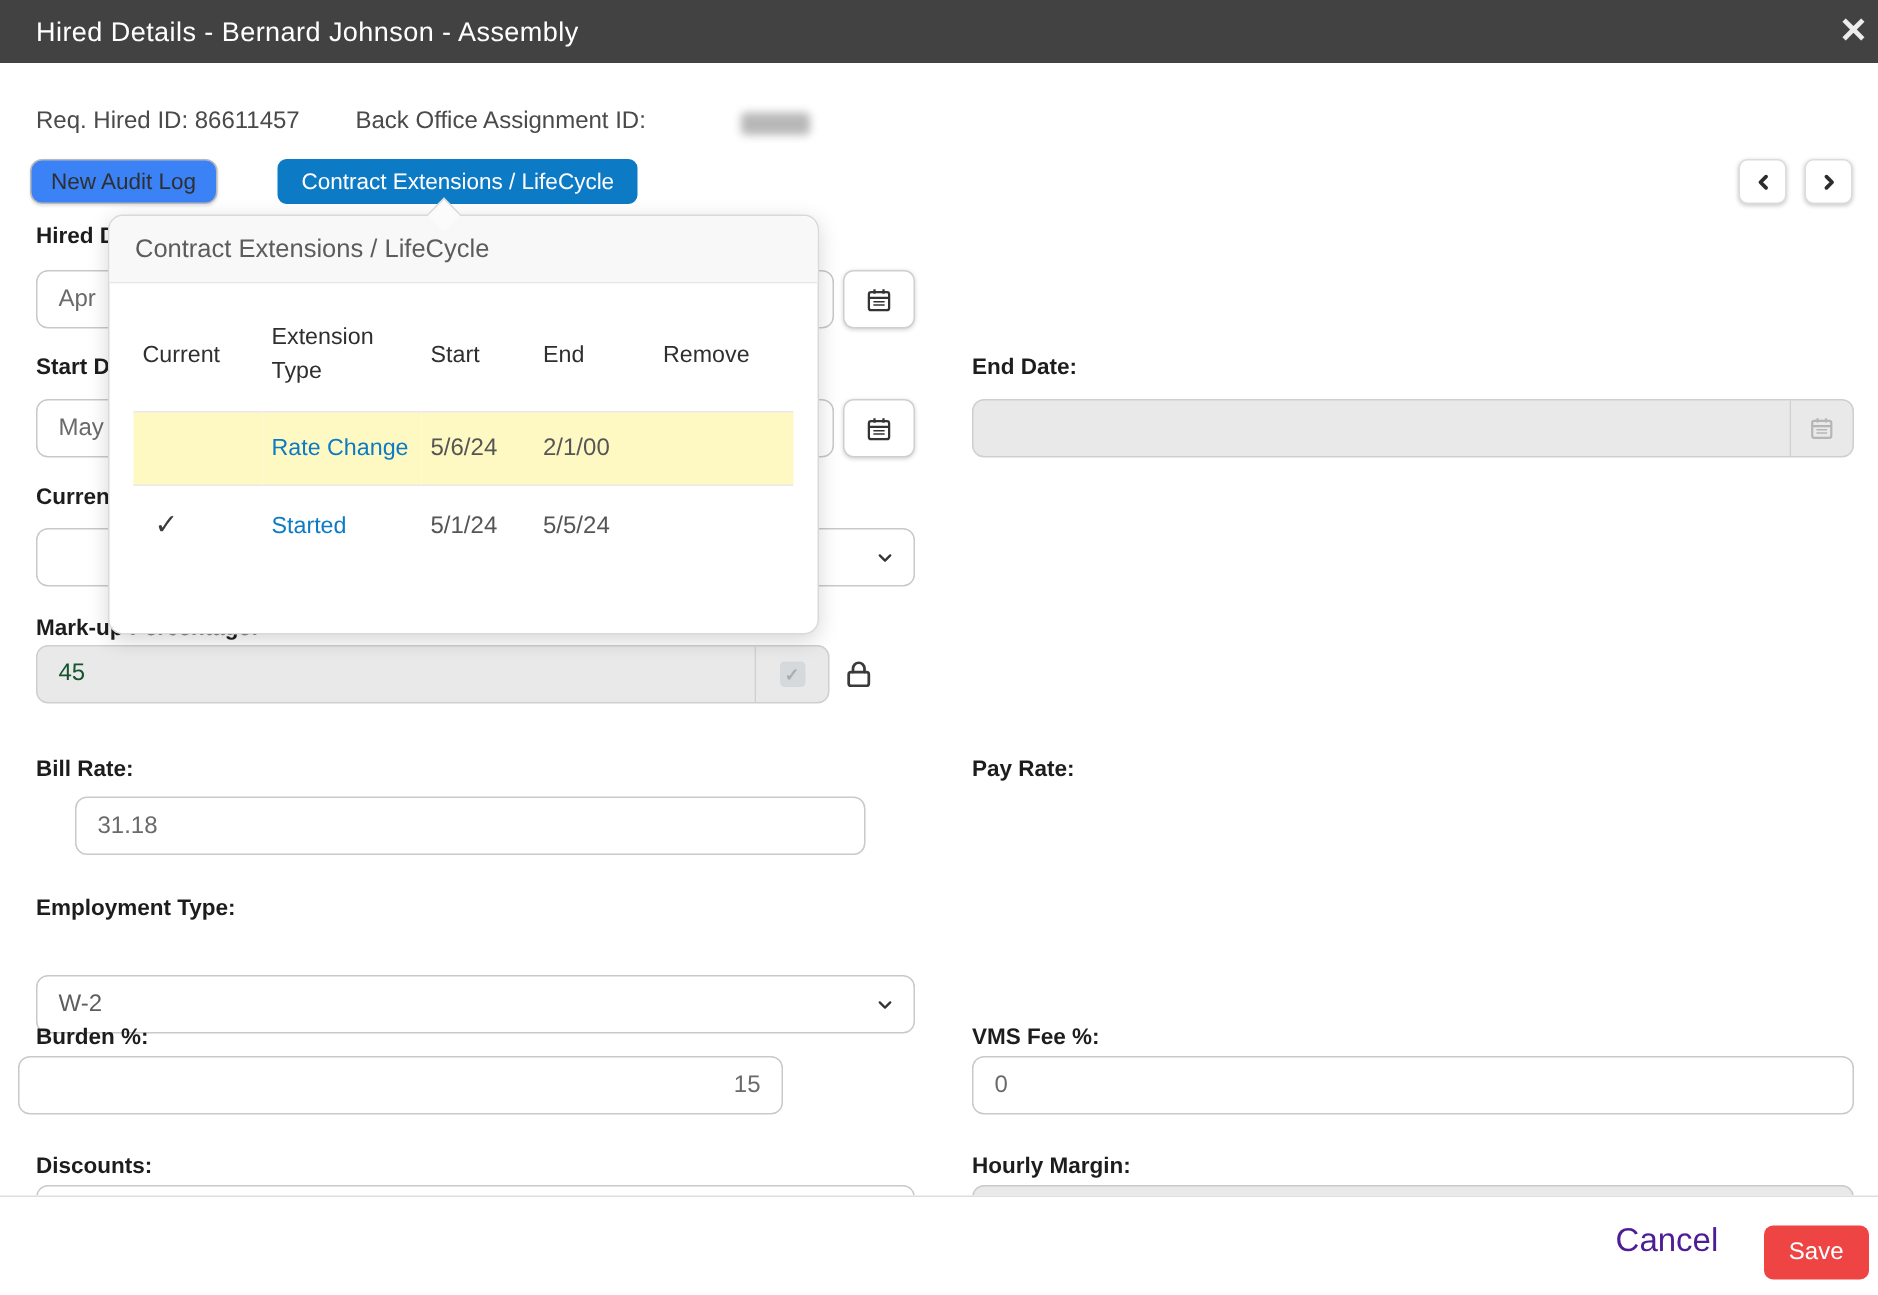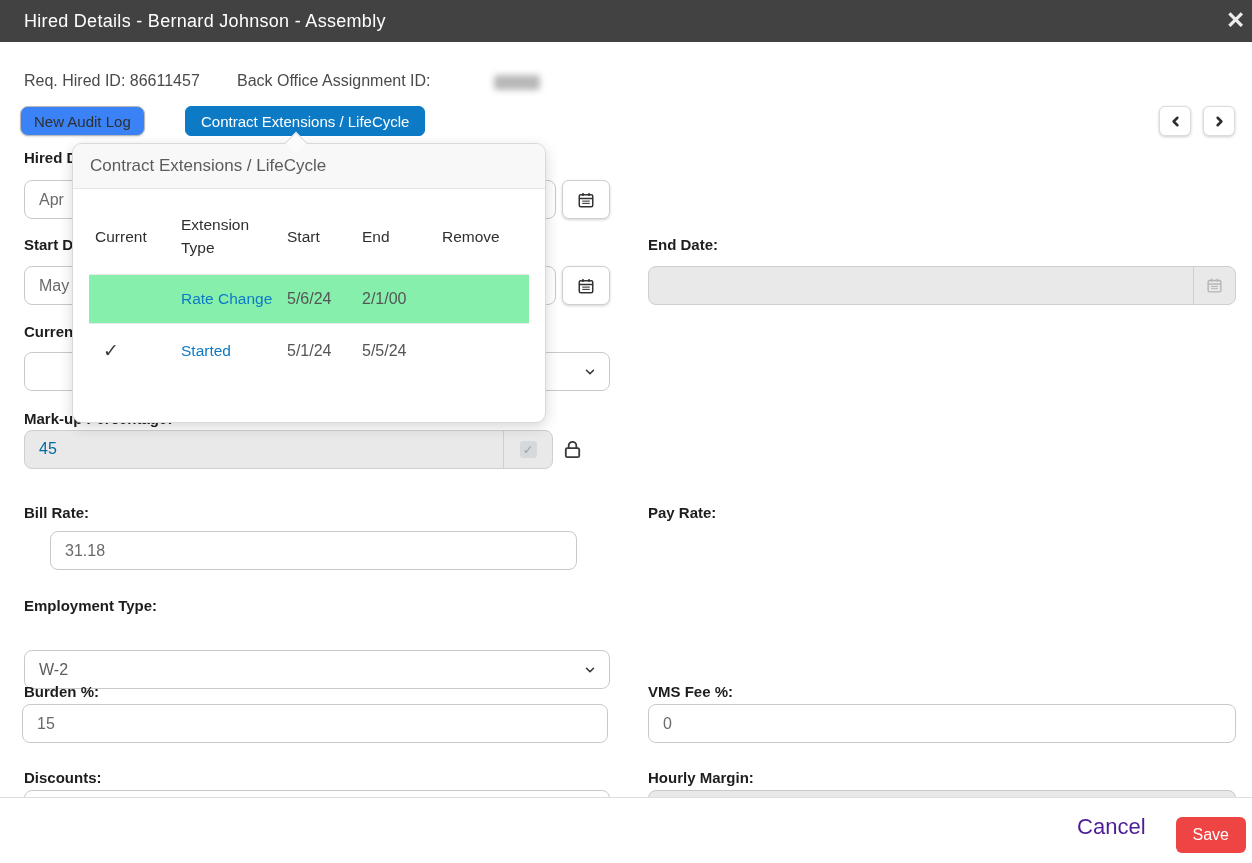--- a/index.html
+++ b/index.html
@@ -40,37 +40,37 @@
     display:flex; align-items:center; padding:0 14px; font-size:16px; color:#5d5d5d; cursor:pointer; }
   .select-box .chev { position:absolute; right:12px; top:12px; }
 
   
   .group-disabled { position:absolute; height:39px; background:#e9e9e9; border:1px solid #cfcfcf; border-radius:8px; }
   .group-disabled .seg { position:absolute; right:0; top:0; width:42px; height:37px; border-left:1px solid #cfcfcf;
     display:flex; align-items:center; justify-content:center; border-radius:0 7px 7px 0; }
 
   
   .markup-group { position:absolute; height:39px; background:#e9e9e9; border:1px solid #cfcfcf; border-radius:8px; }
-  .markup-group .val { position:absolute; left:14px; top:9px; font-size:16px; color:#0369a1; }
+  .markup-group .val { position:absolute; left:14px; top:9px; font-size:16px; color:#14532d; }
   .markup-group .cb-seg { position:absolute; right:0; top:0; width:49px; height:37px; border-left:1px solid #cfcfcf;
     display:flex; align-items:center; justify-content:center; border-radius:0 7px 7px 0; }
   .checkbox-dis { width:17px; height:17px; background:#d6d9dc; border-radius:3px; display:flex; align-items:center;
     justify-content:center; font-size:12px; color:#a9aeb3; font-weight:bold; }
 
   
   .popover { position:absolute; left:72px; top:101px; width:474px; height:280px; background:#fff;
     border:1px solid #d9d9d9; border-radius:10px; box-shadow:0 4px 14px rgba(0,0,0,.16); z-index:20; }
   .popover .arrow { position:absolute; top:-9px; left:215px; width:16px; height:16px; background:#fbfbfb;
     border-left:1px solid #d9d9d9; border-top:1px solid #d9d9d9; transform:rotate(45deg); }
   .popover-header { height:45px; background:#f8f8f8; border-bottom:1px solid #e6e6e6; border-radius:10px 10px 0 0;
     display:flex; align-items:center; padding:0 17px; font-size:17px; color:#5c5c5c; }
   .popover table { border-collapse:collapse; margin:10px 12px 0 16px; table-layout:fixed; width:440px; }
   .popover th { font-size:15.5px; color:#2f2f2f; font-weight:500; text-align:left; padding:14px 6px; line-height:1.5; }
   .popover td { font-size:16px; color:#555; text-align:left; padding:12px 6px; line-height:1.55; vertical-align:middle; }
-  .popover tr.striped { background:#86efac; border-top:1px solid #e9e9e9; border-bottom:1px solid #e9e9e9; }
+  .popover tr.striped { background:#fef9c3; border-top:1px solid #e9e9e9; border-bottom:1px solid #e9e9e9; }
   .popover a.type-link { color:#0d7ac5; text-decoration:none; font-size:15.5px; cursor:pointer; }
   .popover .check { font-size:19px; color:#3c3c3c; }
 
   
   .modal-footer { position:absolute; left:0; right:0; bottom:0; height:66px; border-top:1px solid #dedede;
     display:flex; align-items:center; justify-content:flex-end; gap:30px; padding:0 6px 0 0; background:#fff; }
   .cancel-link { color:#4c1d95; font-size:22px; cursor:pointer; margin-bottom:8px; }
   .save-btn { background:#ef4444; color:#fff; border:none; border-radius:6px; font-size:16px;
     font-family:"Liberation Sans", sans-serif; padding:9px 17px; cursor:pointer; margin-top:8px; }
 
@@ -190,21 +190,21 @@
     <div class="select-box" style="left:24px; top:576px; width:586px;margin-top:32px;">
       <span>W-2</span>
       <span class="chev">
         <svg width="14" height="14" viewBox="0 0 24 24" fill="none" stroke="#333" stroke-width="2.6" stroke-linecap="round" stroke-linejoin="round">
             <polyline points="6 9 12 15 18 9"></polyline>
           </svg>
       </span>
     </div>
 
     <span class="field-label" style="left:24px; top:641px;">Burden %:</span>
-    <input class="tinput" style="left: 22px; top: 662px; width: 586px;" value="15">
+    <input class="tinput" style="left: 12px; top: 662px; width: 510px; text-align: right;" value="15">
 
     <span class="field-label" style="left:648px; top:641px;">VMS Fee %:</span>
     <input class="tinput" style="left: 648px; top: 662px; width: 588px;" value="0">
 
     <span class="field-label" style="left:24px; top:727px;">Discounts:</span>
     <input class="tinput" style="left: 24px; top: 748px; width: 586px;" value="">
 
     <span class="field-label" style="left:648px; top:727px;">Hourly Margin:</span>
     <input class="tinput gray" style="left: 648px; top: 748px; width: 588px;" value="">
 

